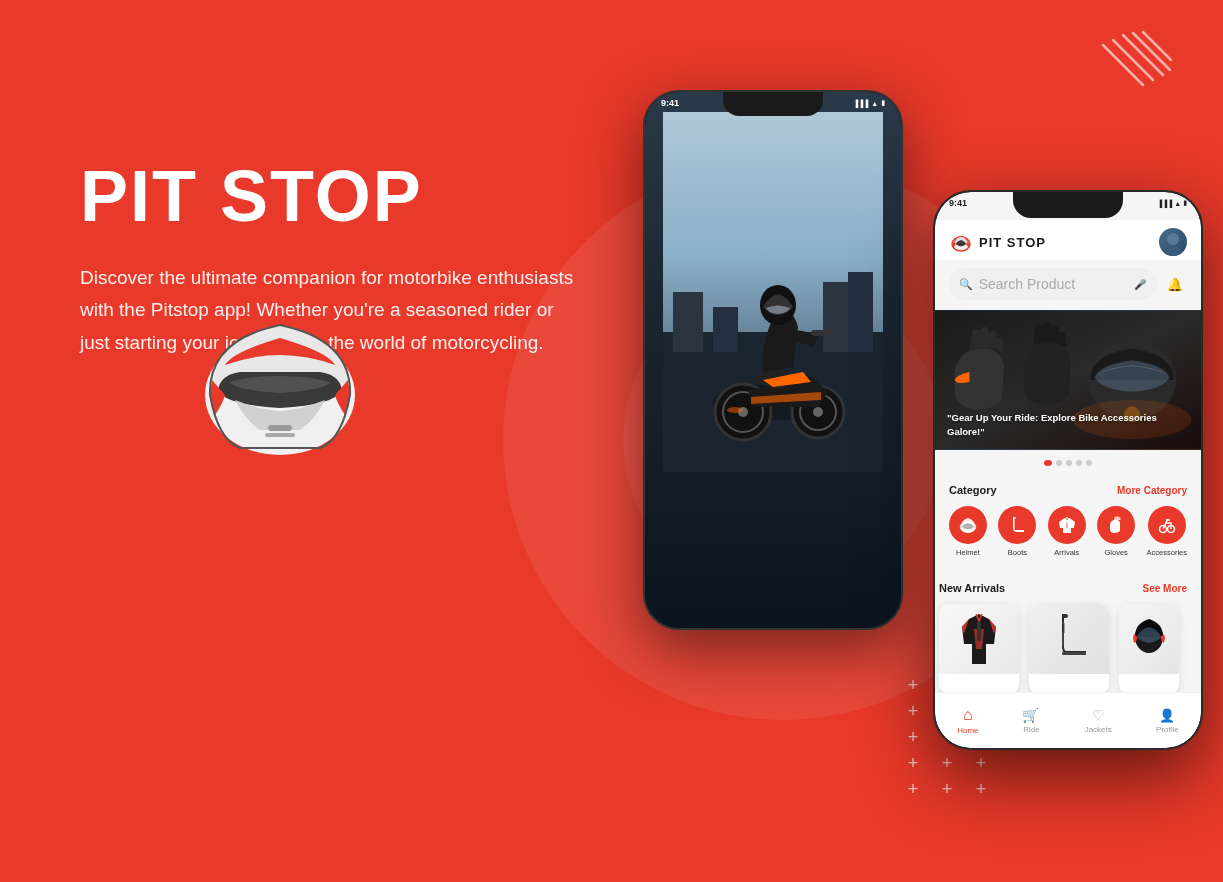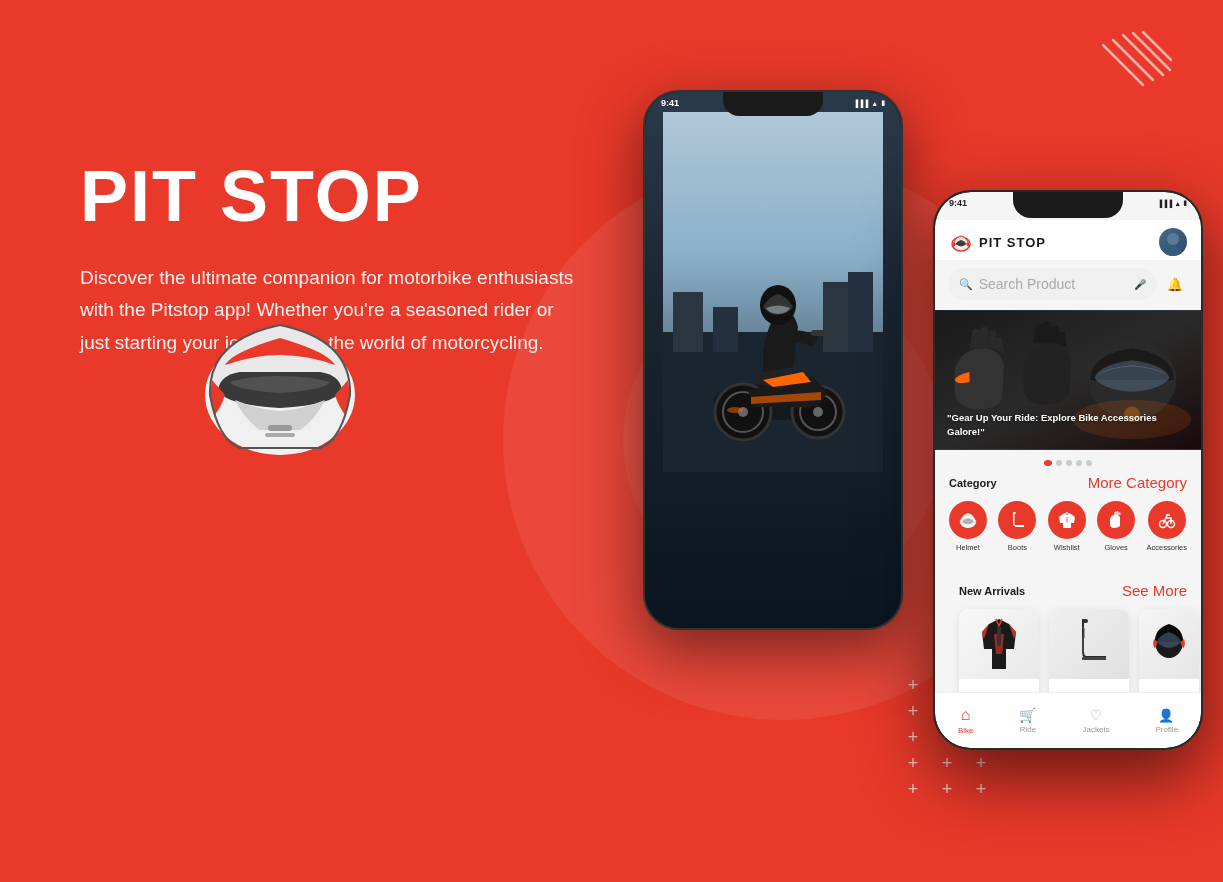--- a/index.html
+++ b/index.html
@@ -394,42 +394,42 @@
     }
 
     .dot.active {
       background: #E8392A;
       width: 8px;
     }
 
     
     .category-section {
       position: absolute;
-      top: 282px;
+      top: 292px;
       left: 14px;
       right: 14px;
     }
 
     .section-header {
       display: flex;
       justify-content: space-between;
       align-items: center;
       margin-bottom: 10px;
     }
 
     .section-title {
       font-size: 11px;
       font-weight: 700;
       color: #1a1a1a;
     }
 
     .section-more {
-      font-size: 15px;
+      font-size: 10px;
       color: #E8392A;
-      font-weight: 400;
+      font-weight: 700;
     }
 
     .categories-row {
       display: flex;
       justify-content: space-between;
     }
 
     .category-item {
       display: flex;
       flex-direction: column;
@@ -452,21 +452,21 @@
       font-size: 7.5px;
       color: #333;
       text-align: center;
       font-weight: 500;
     }
 
     
     .arrivals-section {
       position: absolute;
       top: 390px;
-      left: 24px;
+      left: 4px;
       right: 14px;
     }
 
     .arrivals-row {
       display: flex;
       gap: 10px;
       margin-top: 10px;
     }
 
     .arrival-card {
@@ -810,21 +810,21 @@
           </div>
 
           <div class="category-item">
             <div class="category-circle">
               <svg width="22" height="22" viewBox="0 0 22 22">
                 <path d="M 11 3 L 7 5 L 3 8 L 4 14 L 7 14 L 7 19 L 15 19 L 15 14 L 18 14 L 19 8 L 15 5 Z" fill="white"></path>
                 <path d="M 9 3 L 11 6 L 13 3" fill="none" stroke="rgba(200,0,0,0.5)" stroke-width="1"></path>
                 <rect x="10" y="8" width="2" height="6" rx="1" fill="rgba(200,0,0,0.3)"></rect>
               </svg>
             </div>
-            <span class="category-label">Wishlist</span>
+            <span class="category-label">Arrivals</span>
           </div>
 
           <div class="category-item">
             <div class="category-circle">
               <svg width="22" height="22" viewBox="0 0 22 22">
                 <path d="M 5 11 Q 5 7 9 6 Q 13 5 15 8 L 15 17 Q 13 19 9 19 Q 5 19 5 15 Z" fill="white"></path>
                 <path d="M 9 6 L 9.5 3 Q 11 2 11.5 3.5 L 11.5 6 Z" fill="rgba(255,255,255,0.8)"></path>
                 <path d="M 11.5 6 L 11.5 2.5 Q 13 1.5 13.5 3 L 13.5 6 Z" fill="rgba(255,255,255,0.8)"></path>
                 <path d="M 13.5 6 L 13.5 3.5 Q 15 2.5 15.5 4 L 15.5 6 Z" fill="rgba(255,255,255,0.8)"></path>
               </svg>
@@ -890,21 +890,21 @@
                 <path d="M 35 25 Q 37 30 34.5 34 Q 32 32 31.5 28 Z" fill="#E8392A"></path>
               </svg>
             </div>
           </div>
         </div>
       </div>
 
       <div class="bottom-nav">
         <div class="nav-item active">
           <span class="nav-icon" style="color:#E8392A;">⌂</span>
-          <span class="nav-label" style="color:#E8392A;">Bike</span>
+          <span class="nav-label" style="color:#E8392A;">Home</span>
         </div>
         <div class="nav-item">
           <span class="nav-icon" style="color:#aaa; font-size:14px;">🛒</span>
           <span class="nav-label">Ride</span>
         </div>
         <div class="nav-item">
           <span class="nav-icon" style="color:#aaa; font-size:14px;">♡</span>
           <span class="nav-label">Jackets</span>
         </div>
         <div class="nav-item">

